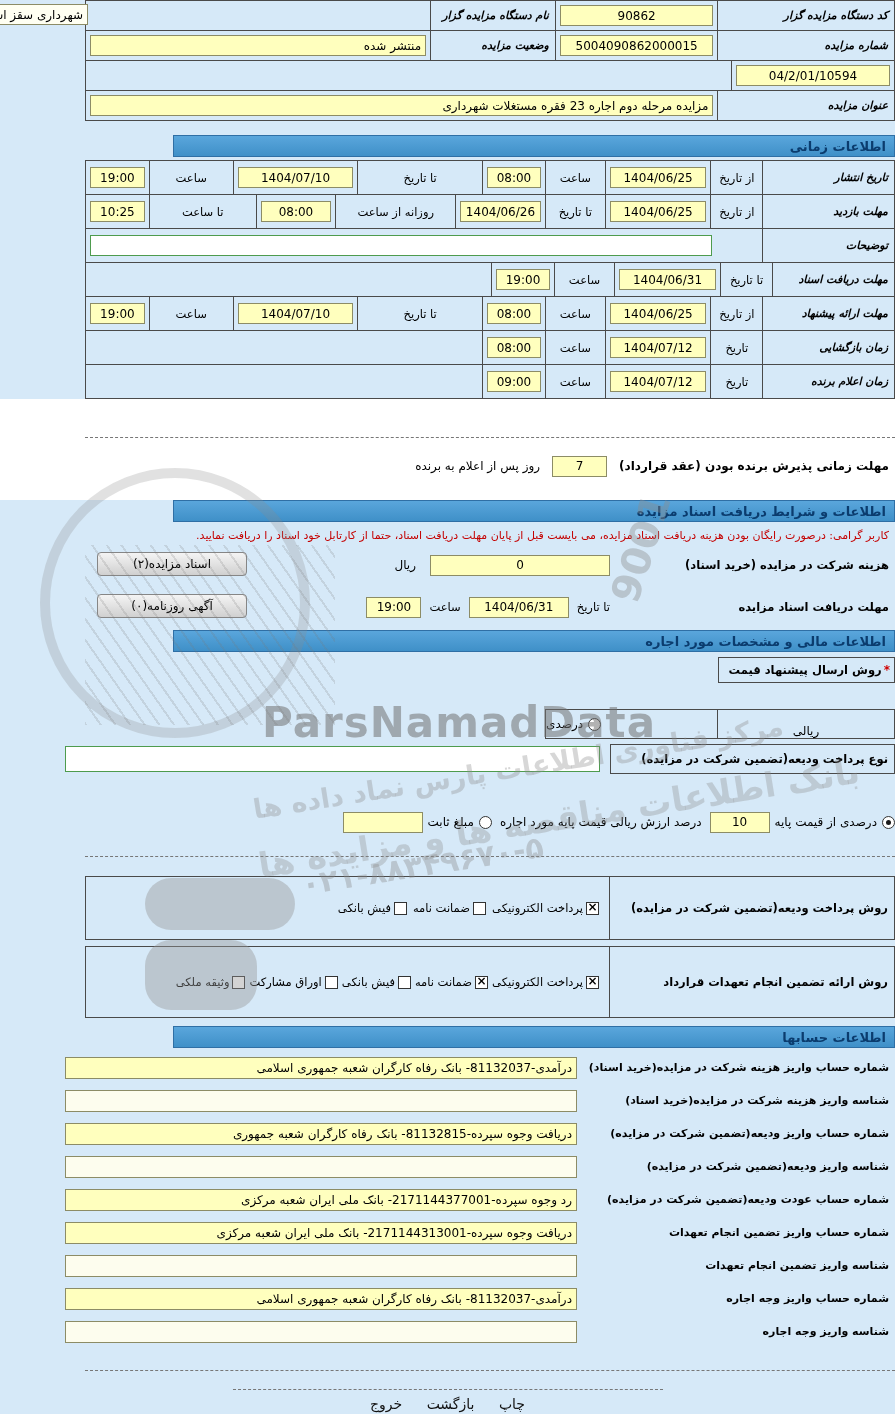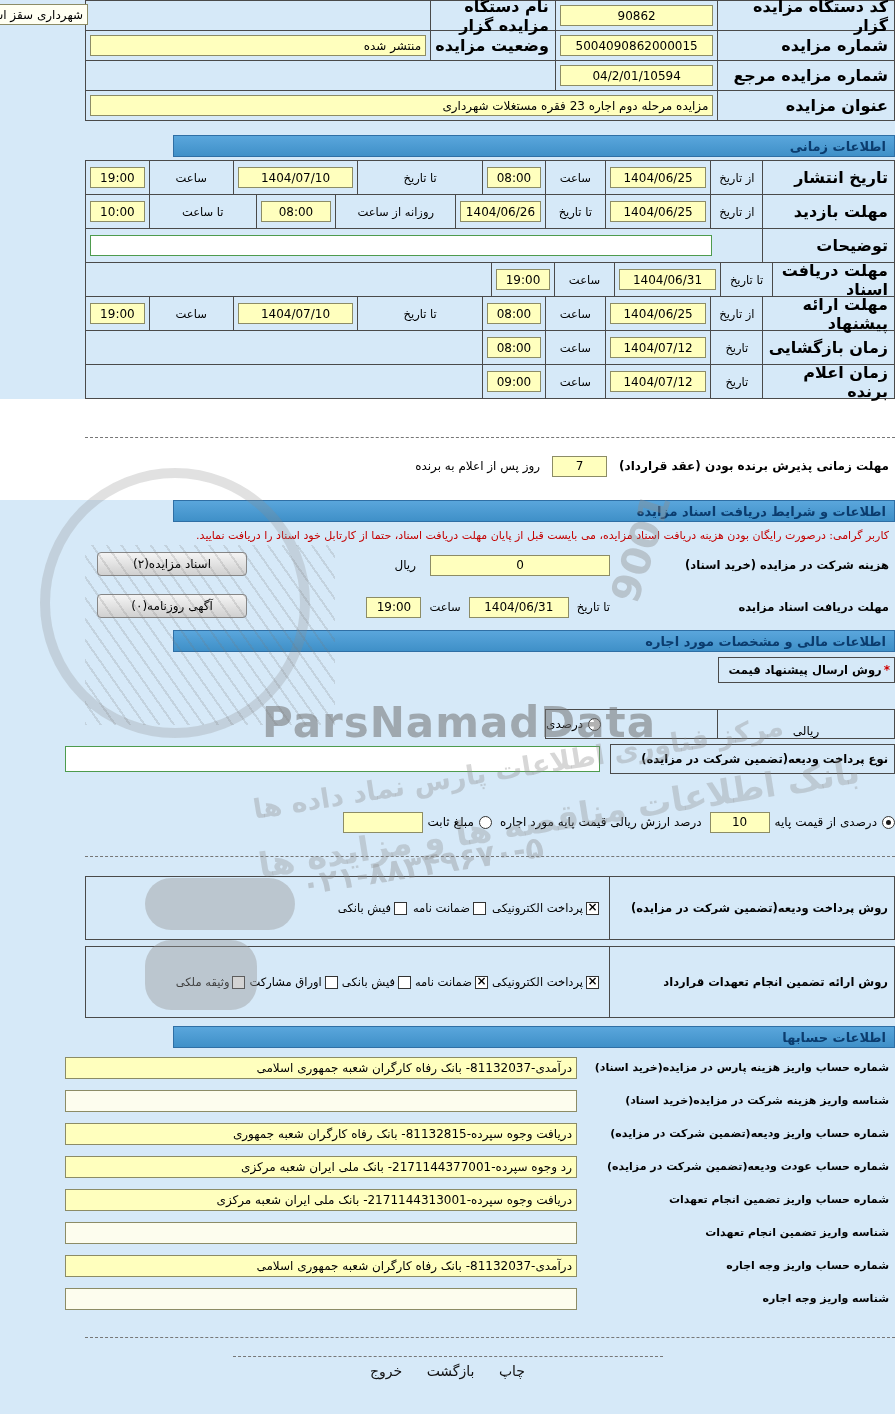--- a/index.html
+++ b/index.html
@@ -15,21 +15,21 @@
   }
   .sec { width: 810px; margin-left: 85px; position: relative; }
 
   
   .grid { border: 1px solid #4a4a4a; }
   .grow { display: flex; border-bottom: 1px solid #4a4a4a; }
   .grow:last-child { border-bottom: none; }
   .gc { display: flex; align-items: center; justify-content: center; height: 29px; border-left: 1px solid #4a4a4a; }
   .trow .gc { height: 33px; }
   .gc:last-child { border-left: none; }
-  .gl { justify-content: flex-start; padding-right: 6px; font-weight: bold; font-size: 16px; }
+  .gl { justify-content: flex-start; padding-right: 6px; font-weight: bold; font-size: 11px; font-style: italic; }
   .sub { font-size: 11.5px; }
 
   
   .gi {
     background: #ffffbe; border: 1px solid #8c8c66; height: 21px;
     display: flex; align-items: center; font-size: 12px; padding: 0 4px; overflow: hidden; white-space: nowrap;
   }
   .gc > .gi { flex: 1; margin: 0 4px; }
   .num { direction: ltr; justify-content: center; }
   .txt { justify-content: flex-start; }
@@ -116,21 +116,20 @@
     <div class="gc gl" style="width:177px">شماره مزایده</div>
     <div class="gc" style="width:163px">
       <div class="gi num">5004090862000015</div>
     </div>
     <div class="gc gl" style="width:125px">وضعیت مزایده</div>
     <div class="gc" style="width:345px">
       <div class="gi txt">منتشر شده</div>
     </div>
   </div>
   <div class="grow">
-    <div class="gc gl" style="width:177px">شماره مزایده مرجع</div>
     <div class="gc" style="width:163px">
       <div class="gi num">04/2/01/10594</div>
     </div>
     <div class="gc" style="width:470px;border-left:none"></div>
   </div>
   <div class="grow">
     <div class="gc gl" style="width:177px">عنوان مزایده</div>
     <div class="gc" style="width:633px">
       <div class="gi txt">مزایده مرحله دوم اجاره  23  فقره مستغلات شهرداری</div>
     </div>
@@ -169,21 +168,21 @@
     <div class="gc sub" style="width:60px">تا تاریخ</div>
     <div class="gc" style="width:90px">
         <div class="gi num">1404/06/26</div>
       </div>
     <div class="gc sub" style="width:120px">روزانه از ساعت</div>
     <div class="gc" style="width:80px">
         <div class="gi num">08:00</div>
       </div>
     <div class="gc sub" style="width:107px">تا ساعت</div>
     <div class="gc" style="width:63px">
-        <div class="gi num">10:00</div>
+        <div class="gi num">10:25</div>
       </div>
   </div>
   <div class="grow trow">
     <div class="gc gl" style="width:132px">توضیحات</div>
     <div class="gc" style="width:678px">
       <div class="gi green" style="flex:none;width:622px;margin-left:4px;margin-right:auto"></div>
     </div>
   </div>
   <div class="grow trow">
     <div class="gc gl" style="width:122px">مهلت دریافت اسناد</div>
@@ -355,30 +354,34 @@
       <span class="cb"></span>
       <span class="t">وثیقه ملکی</span>
     </span>
   </div>
 </div>
 
 <div class="sec-header" style="margin-top:8px">اطلاعات حسابها</div>
 
 <div class="accounts" style="margin-top:3px">
   <div class="arow">
-    <span class="flabel">شماره حساب واریز هزینه پارس در مزایده(خرید اسناد)</span>
+    <span class="flabel">شماره حساب واریز هزینه شرکت در مزایده(خرید اسناد)</span>
     <div class="gi txt">درآمدی-81132037- بانک رفاه کارگران شعبه جمهوری اسلامی</div>
   </div>
   <div class="arow">
     <span class="flabel">شناسه واریز هزینه شرکت در مزایده(خرید اسناد)</span>
     <div class="gi txt lite"></div>
   </div>
   <div class="arow">
     <span class="flabel">شماره حساب واریز ودیعه(تضمین شرکت در مزایده)</span>
     <div class="gi txt">دریافت وجوه سپرده-81132815- بانک رفاه کارگران شعبه جمهوری</div>
+  </div>
+  <div class="arow">
+    <span class="flabel">شناسه واریز ودیعه(تضمین شرکت در مزایده)</span>
+    <div class="gi txt lite"></div>
   </div>
   <div class="arow">
     <span class="flabel">شماره حساب عودت ودیعه(تضمین شرکت در مزایده)</span>
     <div class="gi txt">رد وجوه سپرده-2171144377001- بانک ملی ایران شعبه مرکزی</div>
   </div>
   <div class="arow">
     <span class="flabel">شماره حساب واریز تضمین انجام تعهدات</span>
     <div class="gi txt">دریافت وجوه سپرده-2171144313001- بانک ملی ایران شعبه مرکزی</div>
   </div>
   <div class="arow">

